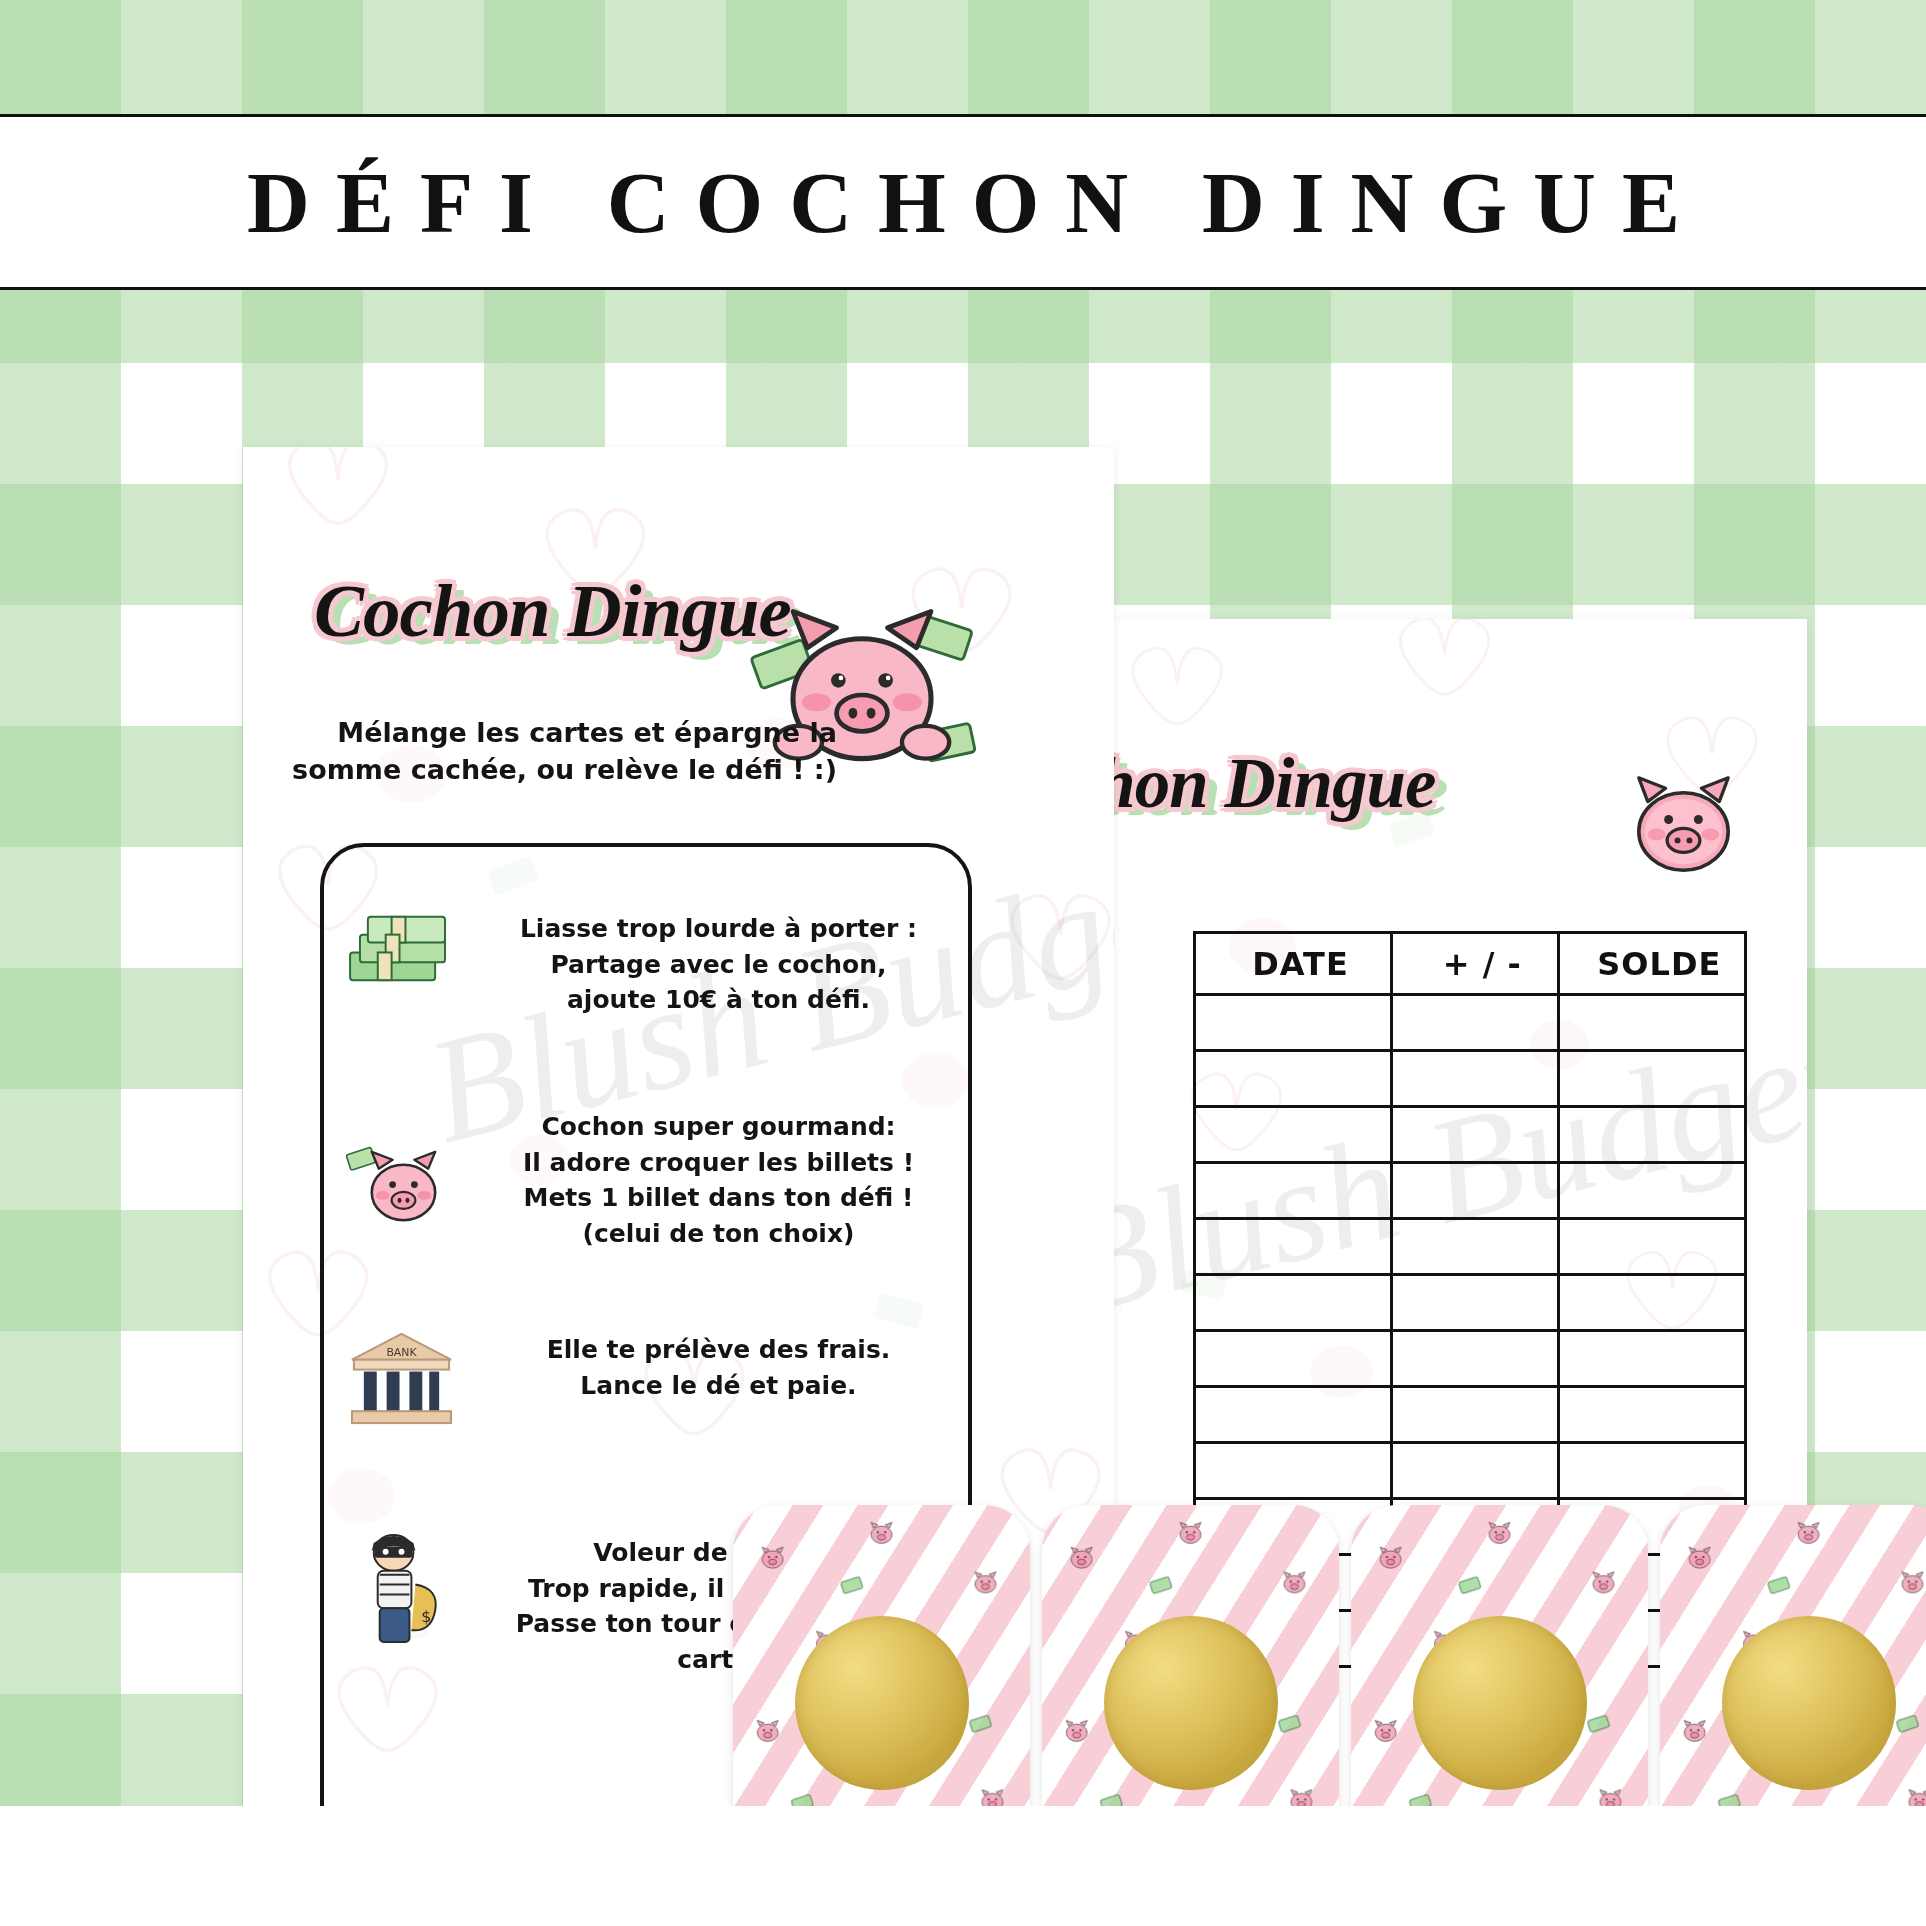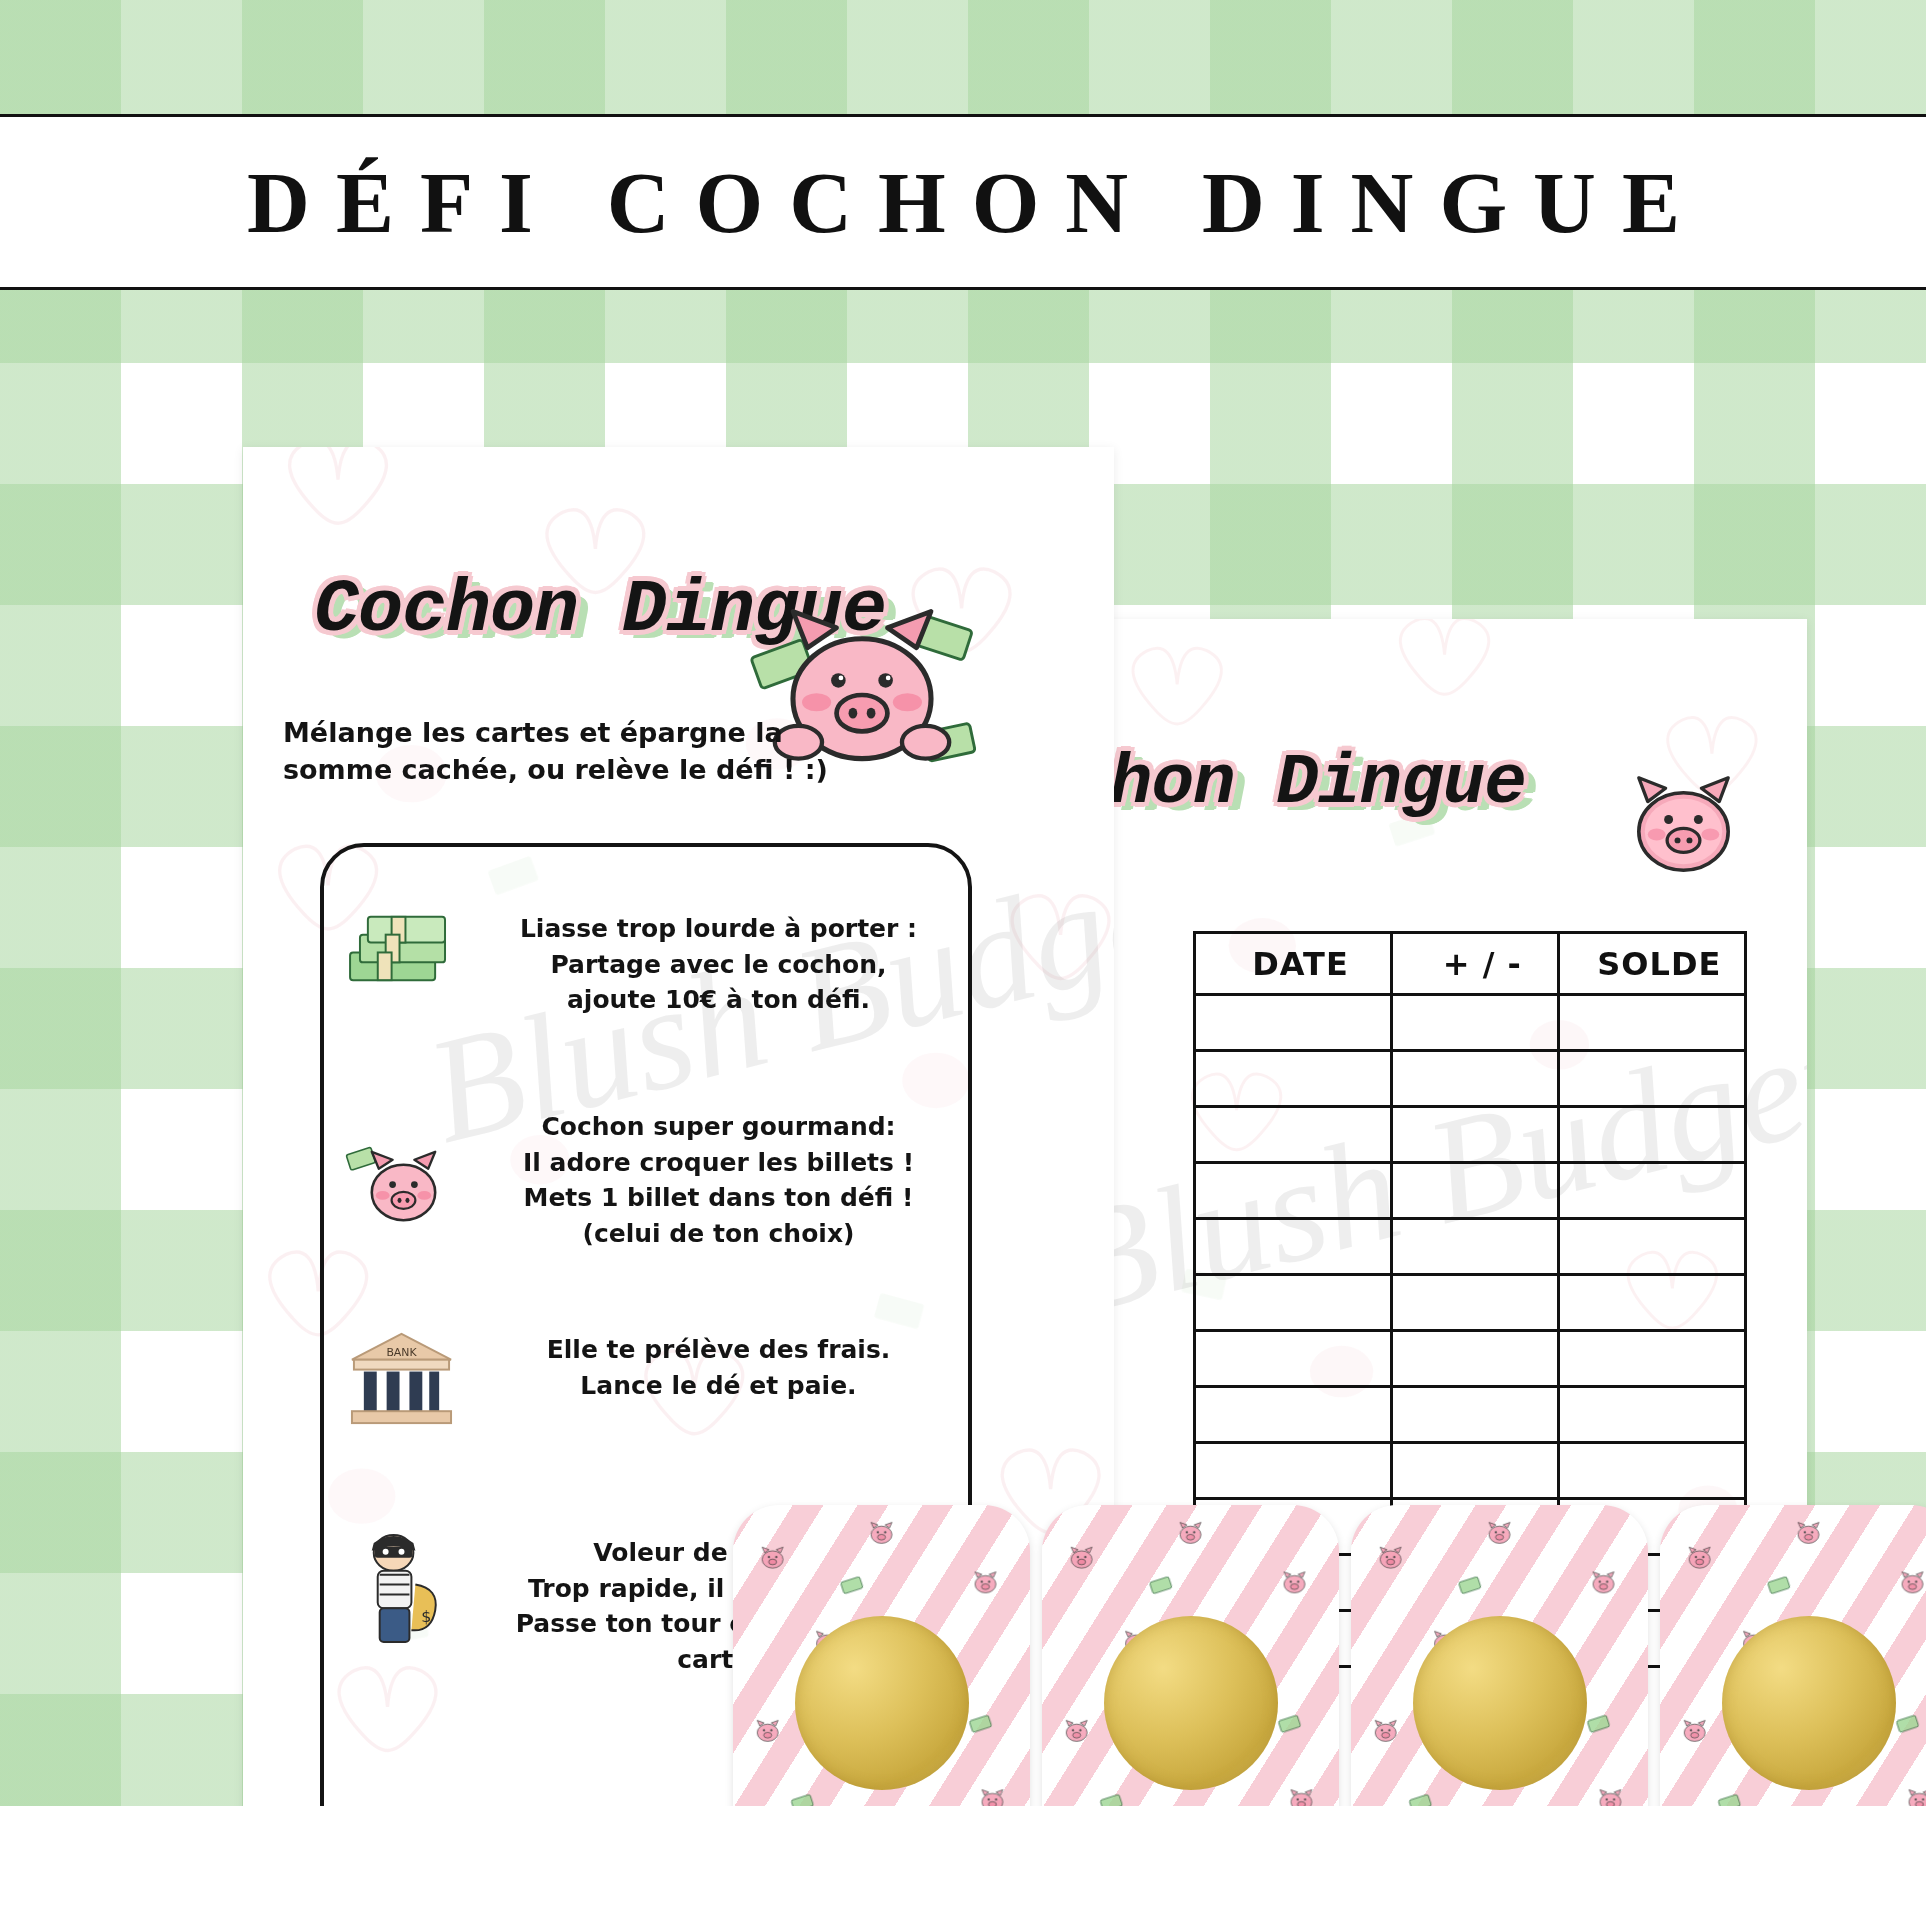--- a/index.html
+++ b/index.html
@@ -80,37 +80,37 @@
     left: 243px;
     top: 447px;
     width: 871px;
     height: 1479px;
     z-index: 20;
   }
 
   
   .logo {
     position: absolute;
-    font-family: Liberation Mono, monospace;
+    font-family: Liberation Serif, serif;
     font-weight: 700;
     font-style: italic;
     color: #141414;
     white-space: nowrap;
     letter-spacing: -1px;
     text-shadow:
       5px 0 0 #f6c9d0, -5px 0 0 #f6c9d0, 0 5px 0 #f6c9d0, 0 -5px 0 #f6c9d0,
       4px 4px 0 #f6c9d0, -4px 4px 0 #f6c9d0, 4px -4px 0 #f6c9d0, -4px -4px 0 #f6c9d0,
       11px 6px 0 #b9dfb4, 12px 7px 0 #b9dfb4, 10px 8px 0 #b9dfb4;
   }
   #logo-rules { left: 71px; top: 121px; font-size: 75px; }
   #logo-tracker { left: -109px; top: 124px; font-size: 71px; }
 
   .sub-line {
     position: absolute;
-    text-align: left;
+    text-align: right;
     font-family: "DejaVu Sans", sans-serif;
     font-weight: 700;
     font-size: 27px;
     line-height: 1.38;
     color: #141414;
   }
   #rules-sub { left: 40px; top: 267px; width: 554px; }
 
   
   #rules-card {

